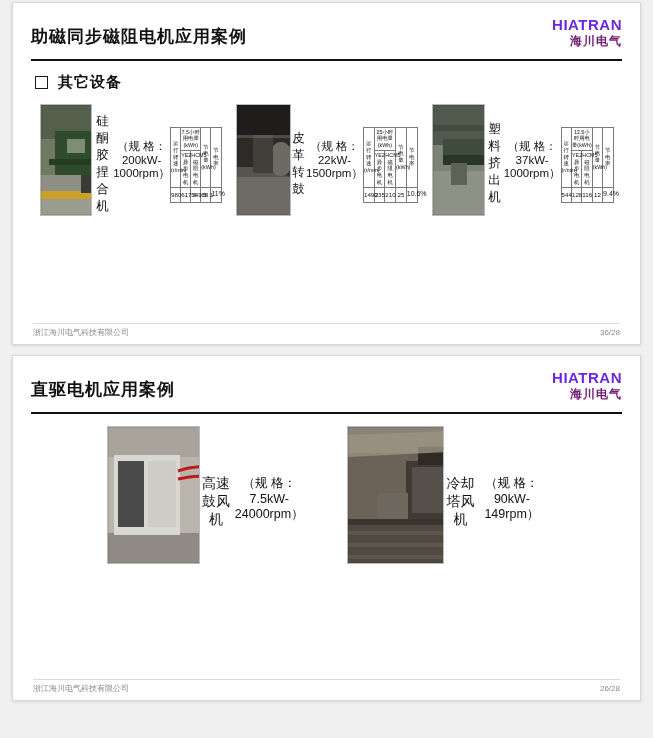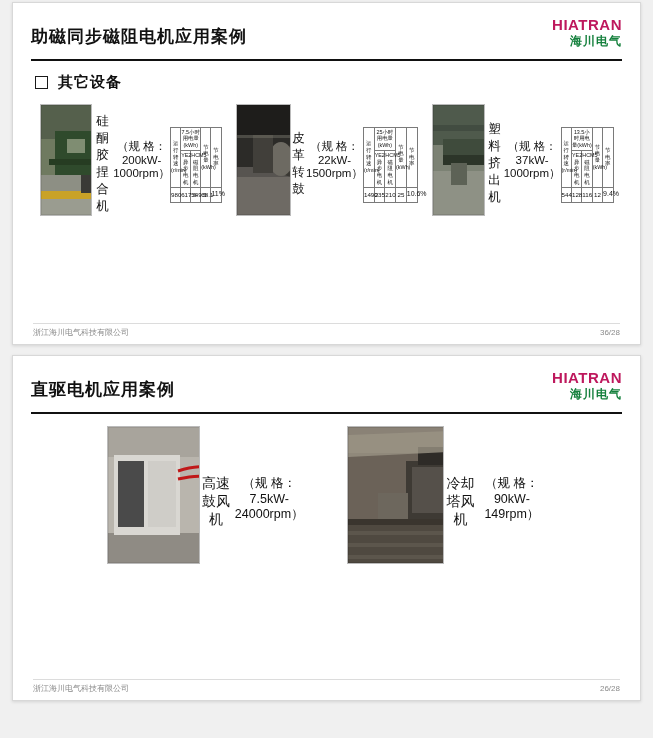--- a/index.html
+++ b/index.html
@@ -51,28 +51,28 @@
   .brand {
     position: absolute;
     right: 0;
     top: 4px;
     text-align: right;
     line-height: 1;
   }
   .brand-name {
     font-size: 15px;
     font-weight: bold;
-    color: #be185d;
+    color: #6d28d9;
     letter-spacing: 0.5px;
   }
   .brand-sub {
     margin-top: 3px;
     font-size: 12px;
     font-weight: bold;
-    color: #15803d;
+    color: #701a75;
     letter-spacing: 1px;
   }
 
   
   .section-head {
     margin: 12px 22px 8px 22px;
     display: flex;
     align-items: center;
     gap: 10px;
   }

